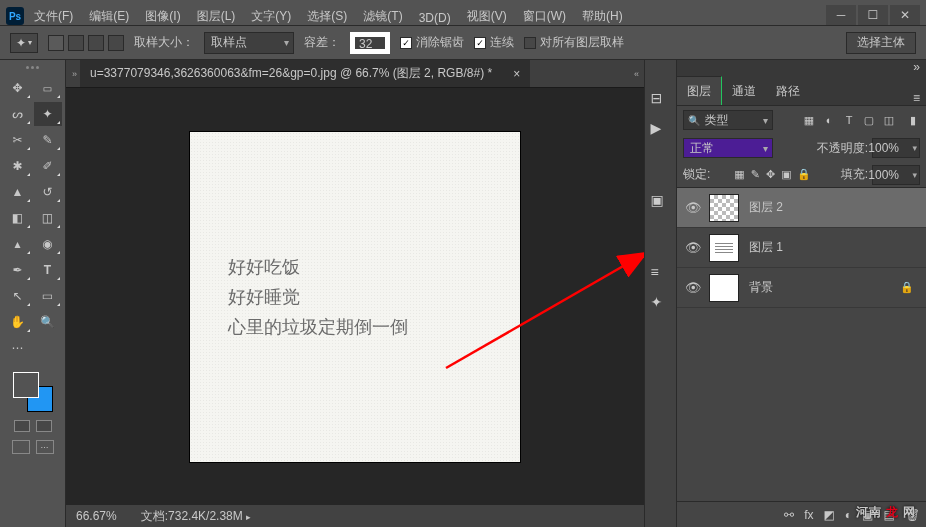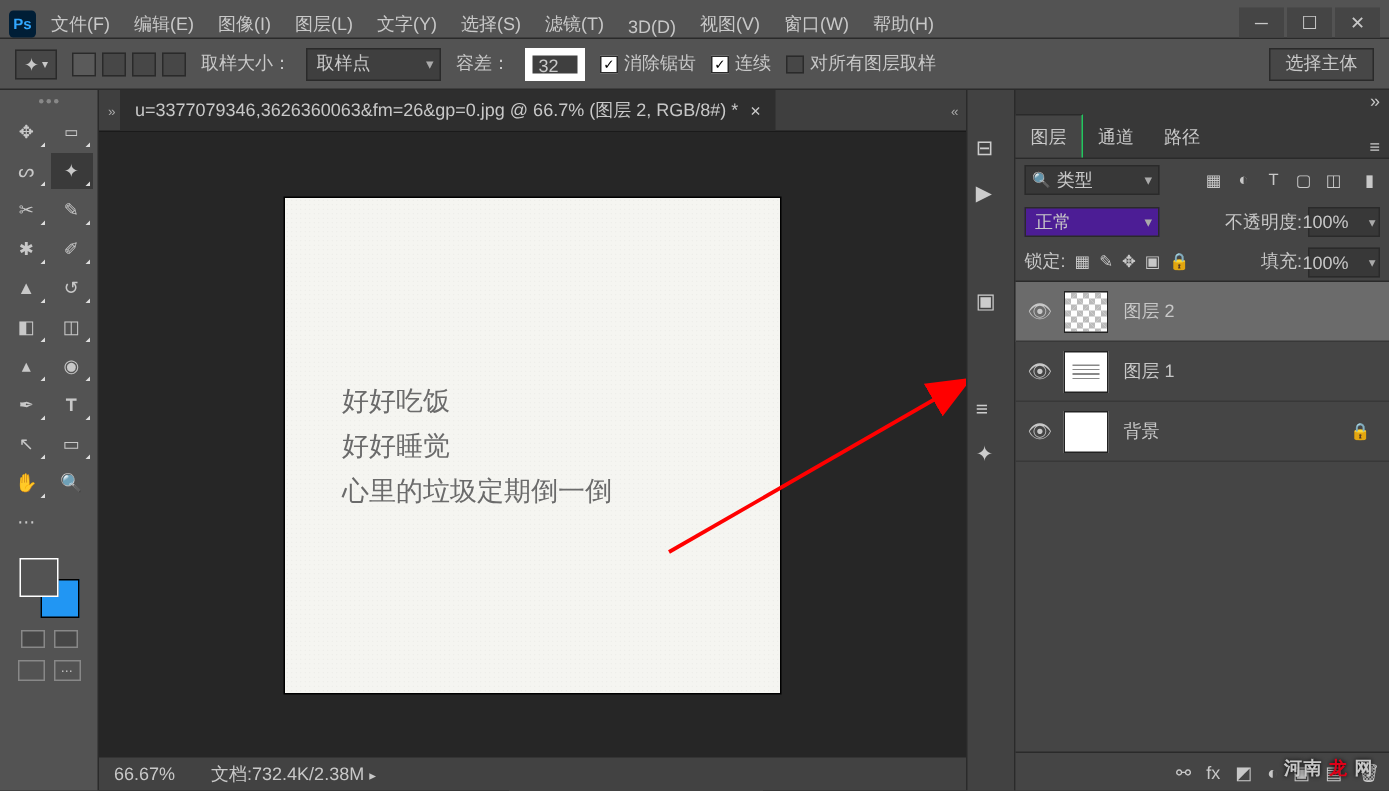--- a/index.html
+++ b/index.html
@@ -32,21 +32,21 @@
 .color-swatch { margin-top: 12px; position: relative; width: 40px; height: 40px; }
 .fg { position: absolute; width: 26px; height: 26px; top: 0; left: 0; border: 1px solid #fff; background:#535353;}
 .bg { position: absolute; width: 26px; height: 26px; bottom: 0; right: 0; border: 1px solid #000; background: #2196f3; }
 .small-row { margin-top:8px; display:flex; gap:6px;}
 .small-row div { width:16px; height:12px; border:1px solid #888; background:#474747;}
 .small-row2 { margin-top:8px; display:flex; gap:6px;}
 .small-row2 div { width:18px; height:14px; border:1px solid #888; display:flex; align-items:center; justify-content:center; font-size:8px;}
 .docarea { flex: 1; background: #262626; display: flex; flex-direction: column; }
 .tabbar { height: 28px; background: #3f3f3f; display: flex; align-items: center; padding: 0 2px; border-bottom: 1px solid #1a1a1a;}
 .tab-expand { width:12px; color:#aaa; font-size:9px; padding:0 4px;}
-.doctab { height: 100%; display: flex; align-items: center; padding: 0 10px; background: #2e2e2e; gap: 8px; }
+.doctab { height: 100%; display: flex; align-items: center; padding: 0 10px; background: #2e2e2e; gap: 21px; }
 .doctab .close { font-size:12px;}
 .canvas-holder { flex: 1; display: flex; align-items: center; justify-content: center; position: relative; }
 .canvas { width: 330px; height: 330px; background: #f5f5f1; box-shadow: 0 0 0 1px #000; display:flex; flex-direction:column; justify-content:center; padding-left:38px; gap:6px; background-image: radial-gradient(circle, #e8e8e4 0.5px, transparent 0.5px); background-size: 3px 3px;}
 .canvas .txt { font-size: 18px; color: #6b6b6b; font-weight: normal;}
 .arrow-svg { position:absolute; top:0; left:0; width:100%; height:100%; pointer-events:none;}
 .statusbar { height: 22px; background: #424242; display: flex; align-items: center; padding: 0 10px; gap: 24px; font-size:11px; color:#bbb;}
 .right-strip { width: 32px; background: #424242; border-left: 1px solid #2a2a2a; display: flex; flex-direction: column; align-items: center; gap: 12px; padding-top: 30px; }
 .right-strip .ico { width: 20px; height: 18px; color:#ccc; font-size:14px;}
 .panels { width: 250px; background: #383838; border-left: 1px solid #2a2a2a; display: flex; flex-direction: column; }
 .collapse-row { height:20px; display:flex; justify-content:space-between; padding:0 6px; font-size:9px; color:#888;}
@@ -58,21 +58,21 @@
 .panel-row { height: 28px; display: flex; align-items: center; padding: 0 6px; gap: 6px; }
 .kind-select { flex: 0 0 90px; height: 20px; background: #383838; border: 1px solid #2a2a2a; display: flex; align-items: center; padding: 0 4px; gap:4px; position:relative;}
 .kind-select::after{content:"▾"; position:absolute; right:4px; font-size:10px; color:#aaa;}
 .filter-icons { display: flex; gap: 6px; margin-left: auto; }
 .filter-icons span { width: 14px; height: 14px; display:flex; align-items:center; justify-content:center; font-size:11px;}
 .blend-select { flex: 0 0 90px; height: 20px; background: #4c1d95; border: 1px solid #2a2a2a; display: flex; align-items: center; padding: 0 6px; position:relative;}
 .blend-select::after{content:"▾"; position:absolute; right:4px; font-size:10px; color:#aaa;}
 .opacity-field { margin-left:auto; display:flex; align-items:center; gap:4px;}
 .opacity-field .val { width: 48px; height: 20px; background: #383838; border: 1px solid #2a2a2a; display:flex; align-items:center; justify-content:flex-end; padding:0 20px 0 4px; position:relative;}
 .opacity-field .val::after{content:"▾"; position:absolute; right:2px; font-size:9px; color:#aaa;}
-.lock-row { height: 26px; display: flex; align-items: center; padding: 0 6px; gap: 6px; border-bottom: 1px solid #2a2a2a;}
+.lock-row { height: 26px; display: flex; align-items: center; padding: 0 6px; gap: 24px; border-bottom: 1px solid #2a2a2a;}
 .lock-icons { display:flex; gap:6px;}
 .lock-icons span { font-size:11px;}
 .layers-list { flex: 1; overflow: hidden; }
 .layer { height: 40px; display: flex; align-items: center; padding: 0 8px; gap: 10px; border-bottom: 1px solid #383838; }
 .layer.selected { background: #6b6b6b; }
 .eye { width: 14px; font-size: 13px; text-align:center;}
 .thumb { width: 30px; height: 28px; border: 1px solid #222; background: #fff; display:flex; align-items:center; justify-content:center; overflow:hidden;}
 .thumb.checker { background-image: linear-gradient(45deg, #bbb 25%, transparent 25%), linear-gradient(-45deg, #bbb 25%, transparent 25%), linear-gradient(45deg, transparent 75%, #bbb 75%), linear-gradient(-45deg, transparent 75%, #bbb 75%); background-size: 8px 8px; background-position: 0 0, 0 4px, 4px -4px, -4px 0px; background-color:#fff;}
 .thumb.text::before { content:""; width:18px; height:10px; background: repeating-linear-gradient(#888,#888 1px,transparent 1px,transparent 3px);}
 .layer .lname { flex:1;}

